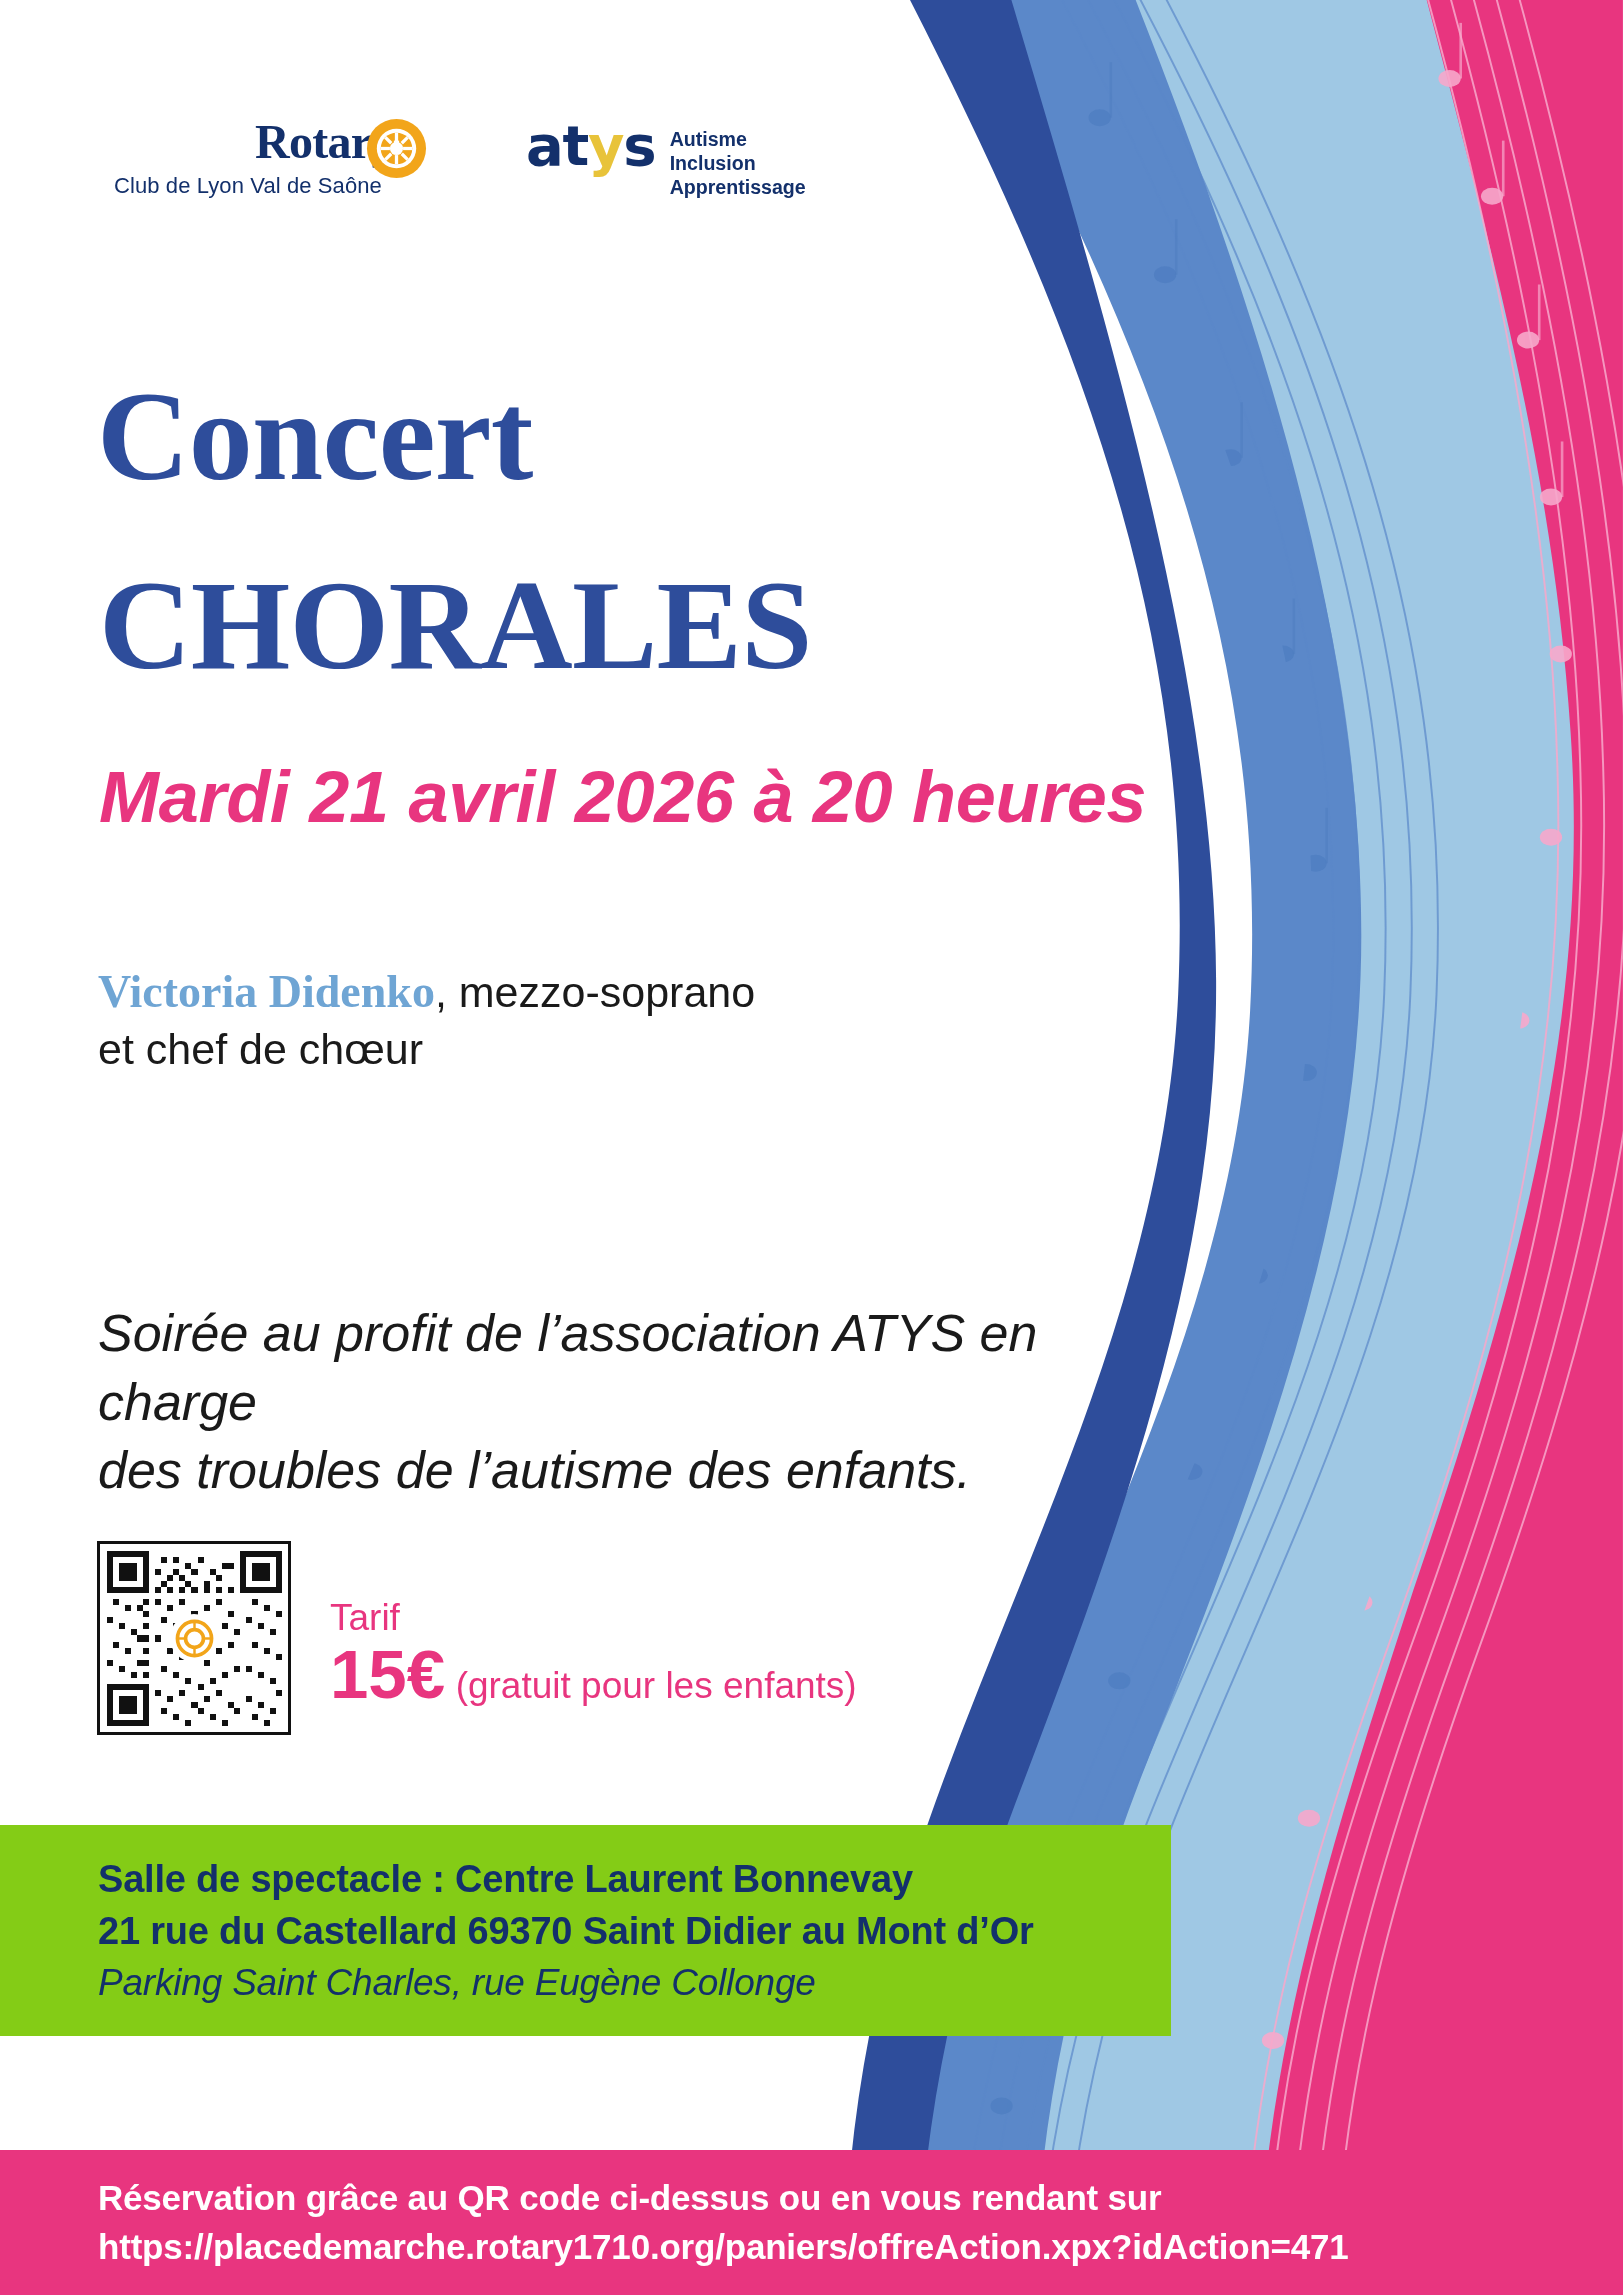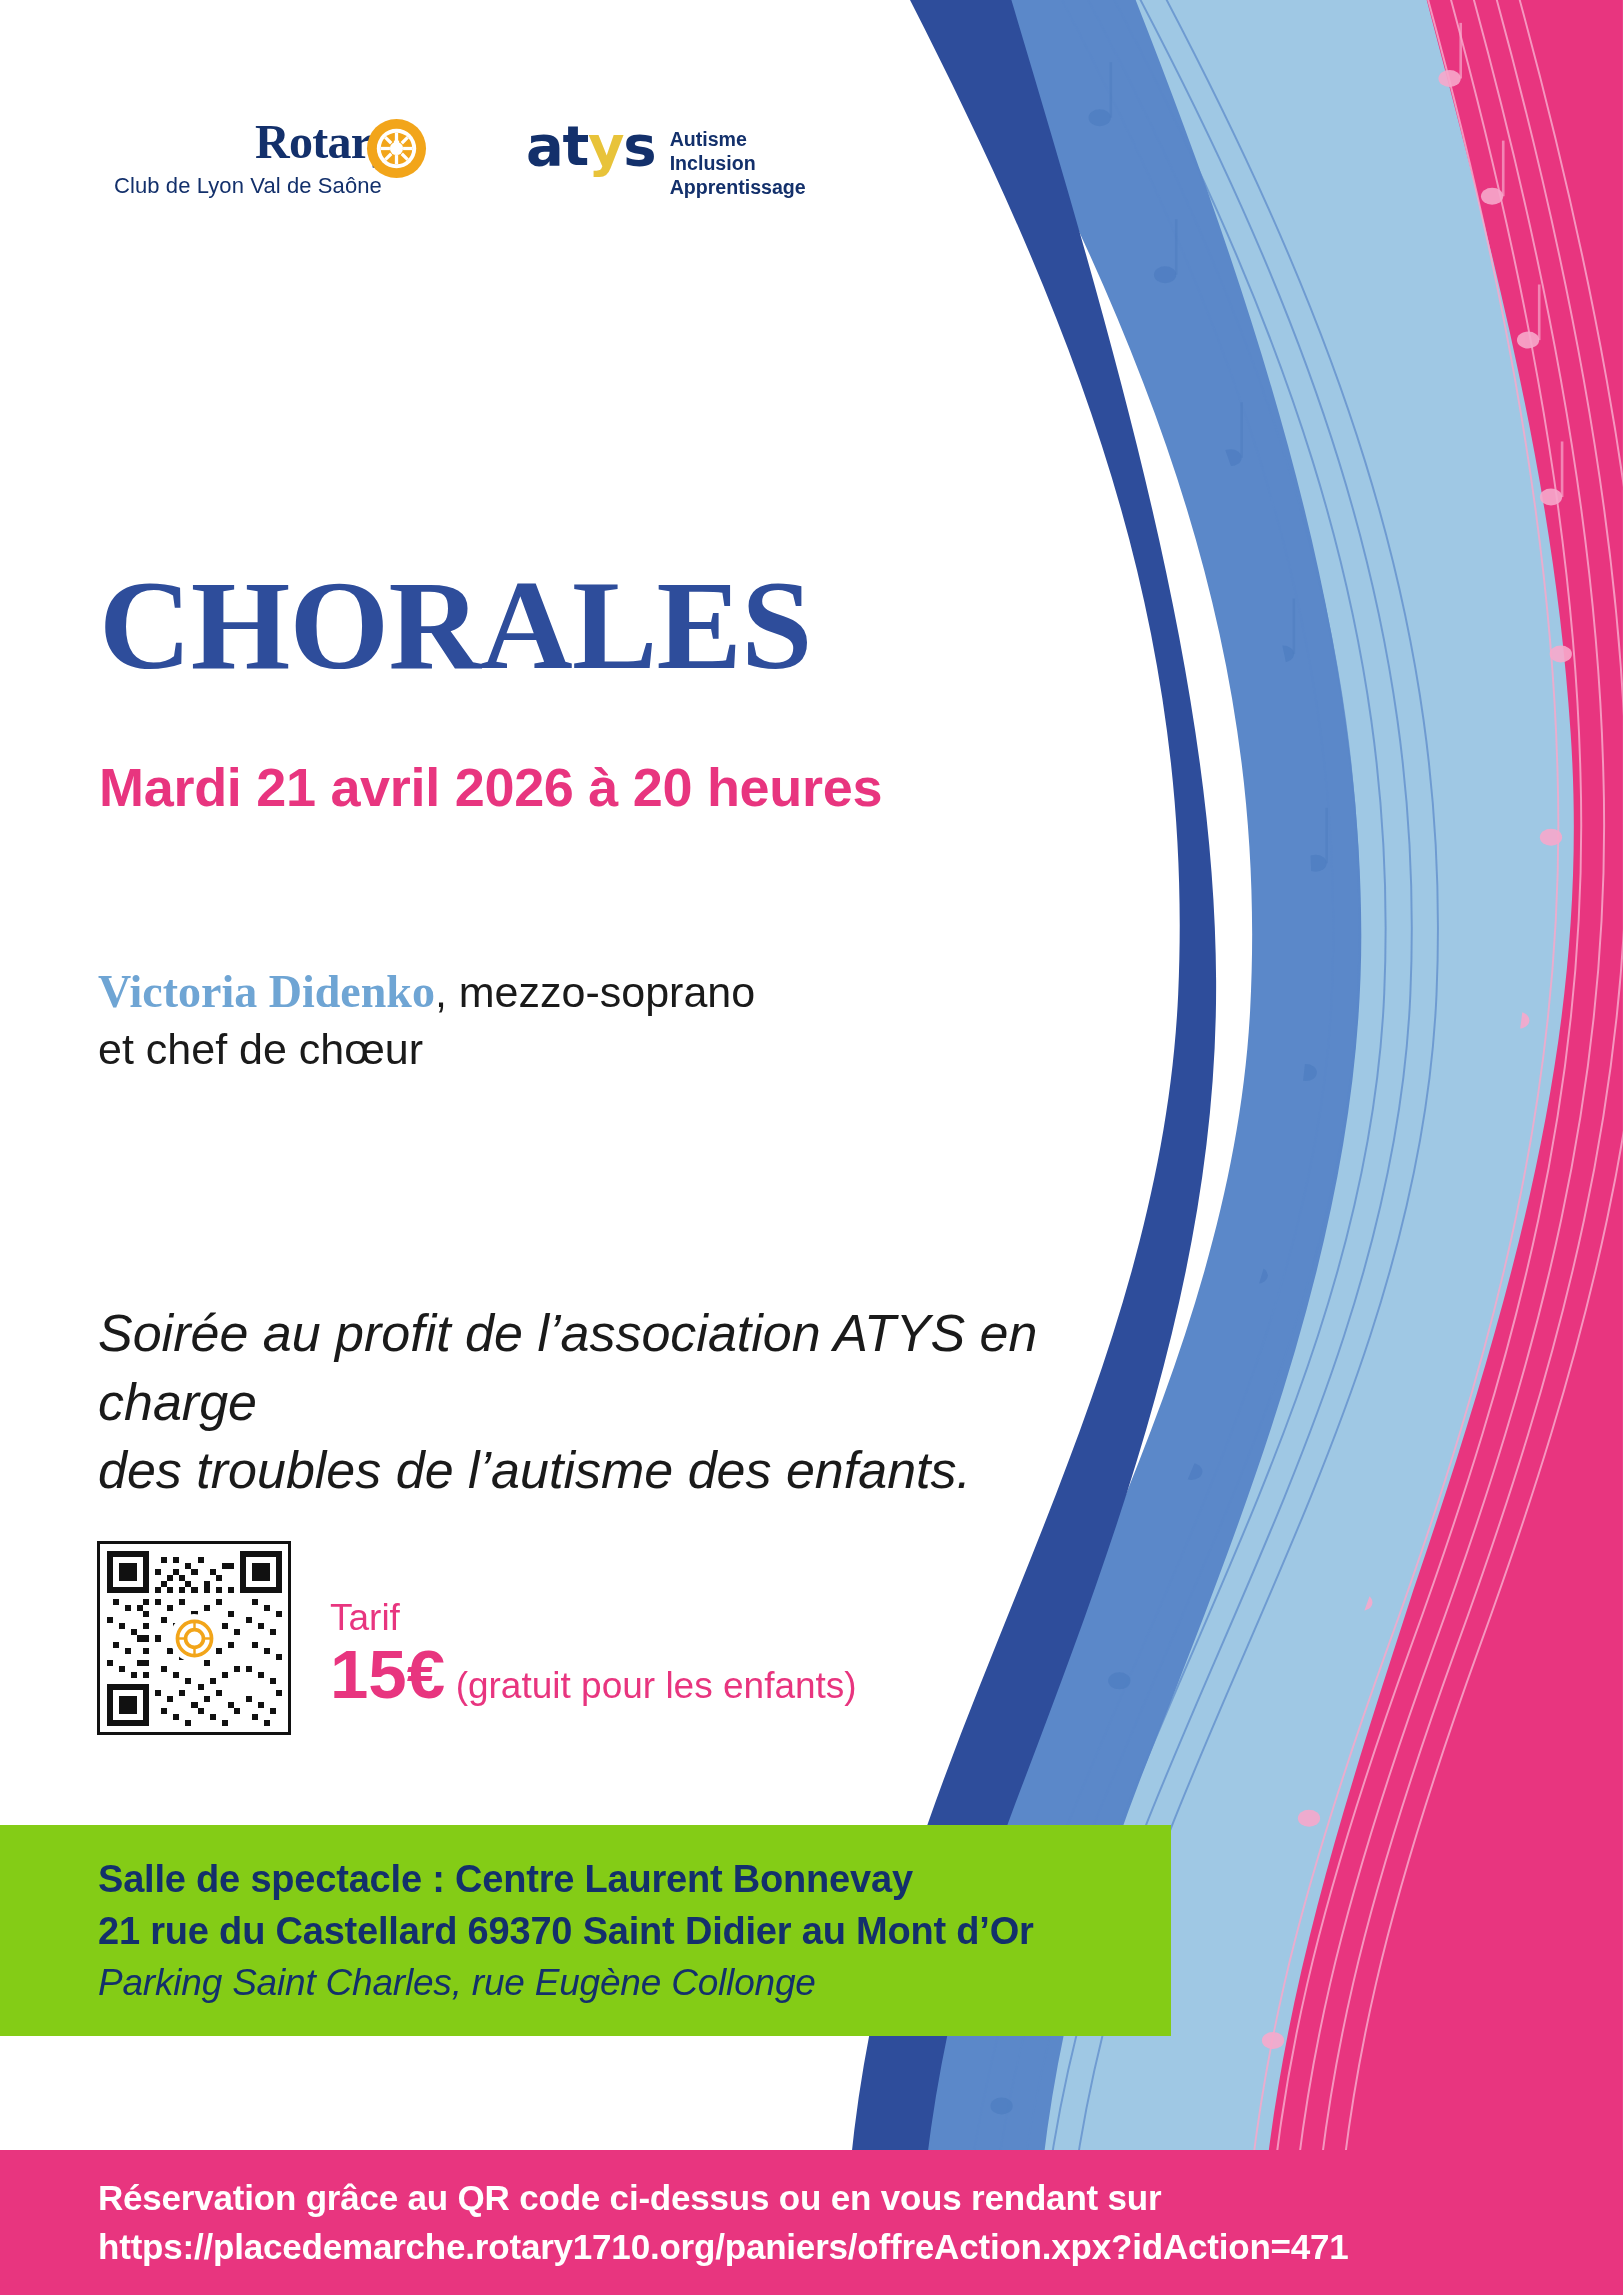--- a/index.html
+++ b/index.html
@@ -110,24 +110,25 @@
     font-weight: bold;
     font-size: 128px;
     color: #2e4d9b;
     letter-spacing: -0.7px;
     line-height: 1;
   }
   .date-line {
     position: absolute;
     left: 99px;
     top: 756px;
-    font-size: 54px;
+    font-size: 72px;
     font-weight: bold;
     color: #e8357f;
     letter-spacing: -0.3px;
+    font-style: italic;
   }
 
   
   .performers {
     position: absolute;
     left: 98px;
     top: 962px;
     width: 981px;
     font-size: 43px;
     color: #1a1a1a;
@@ -374,20 +375,21 @@
     <div class="atys-logo">
       <div class="atys-word">at<span class="y-accent">y</span>s</div>
       <div class="atys-tagline">
         <div>Autisme</div>
         <div>Inclusion</div>
         <div>Apprentissage</div>
       </div>
     </div>
   </div>
 
+  <div class="title-concert">Concert</div>
   <div class="title-chorales">CHORALES</div>
   <div class="date-line">Mardi 21 avril 2026 à 20 heures</div>
 
   <div class="performers">
     <div>
       <span class="perf-name">Victoria Didenko</span><span>, mezzo-soprano</span>
     </div>
     <div>et chef de chœur</div>
   </div>
 

